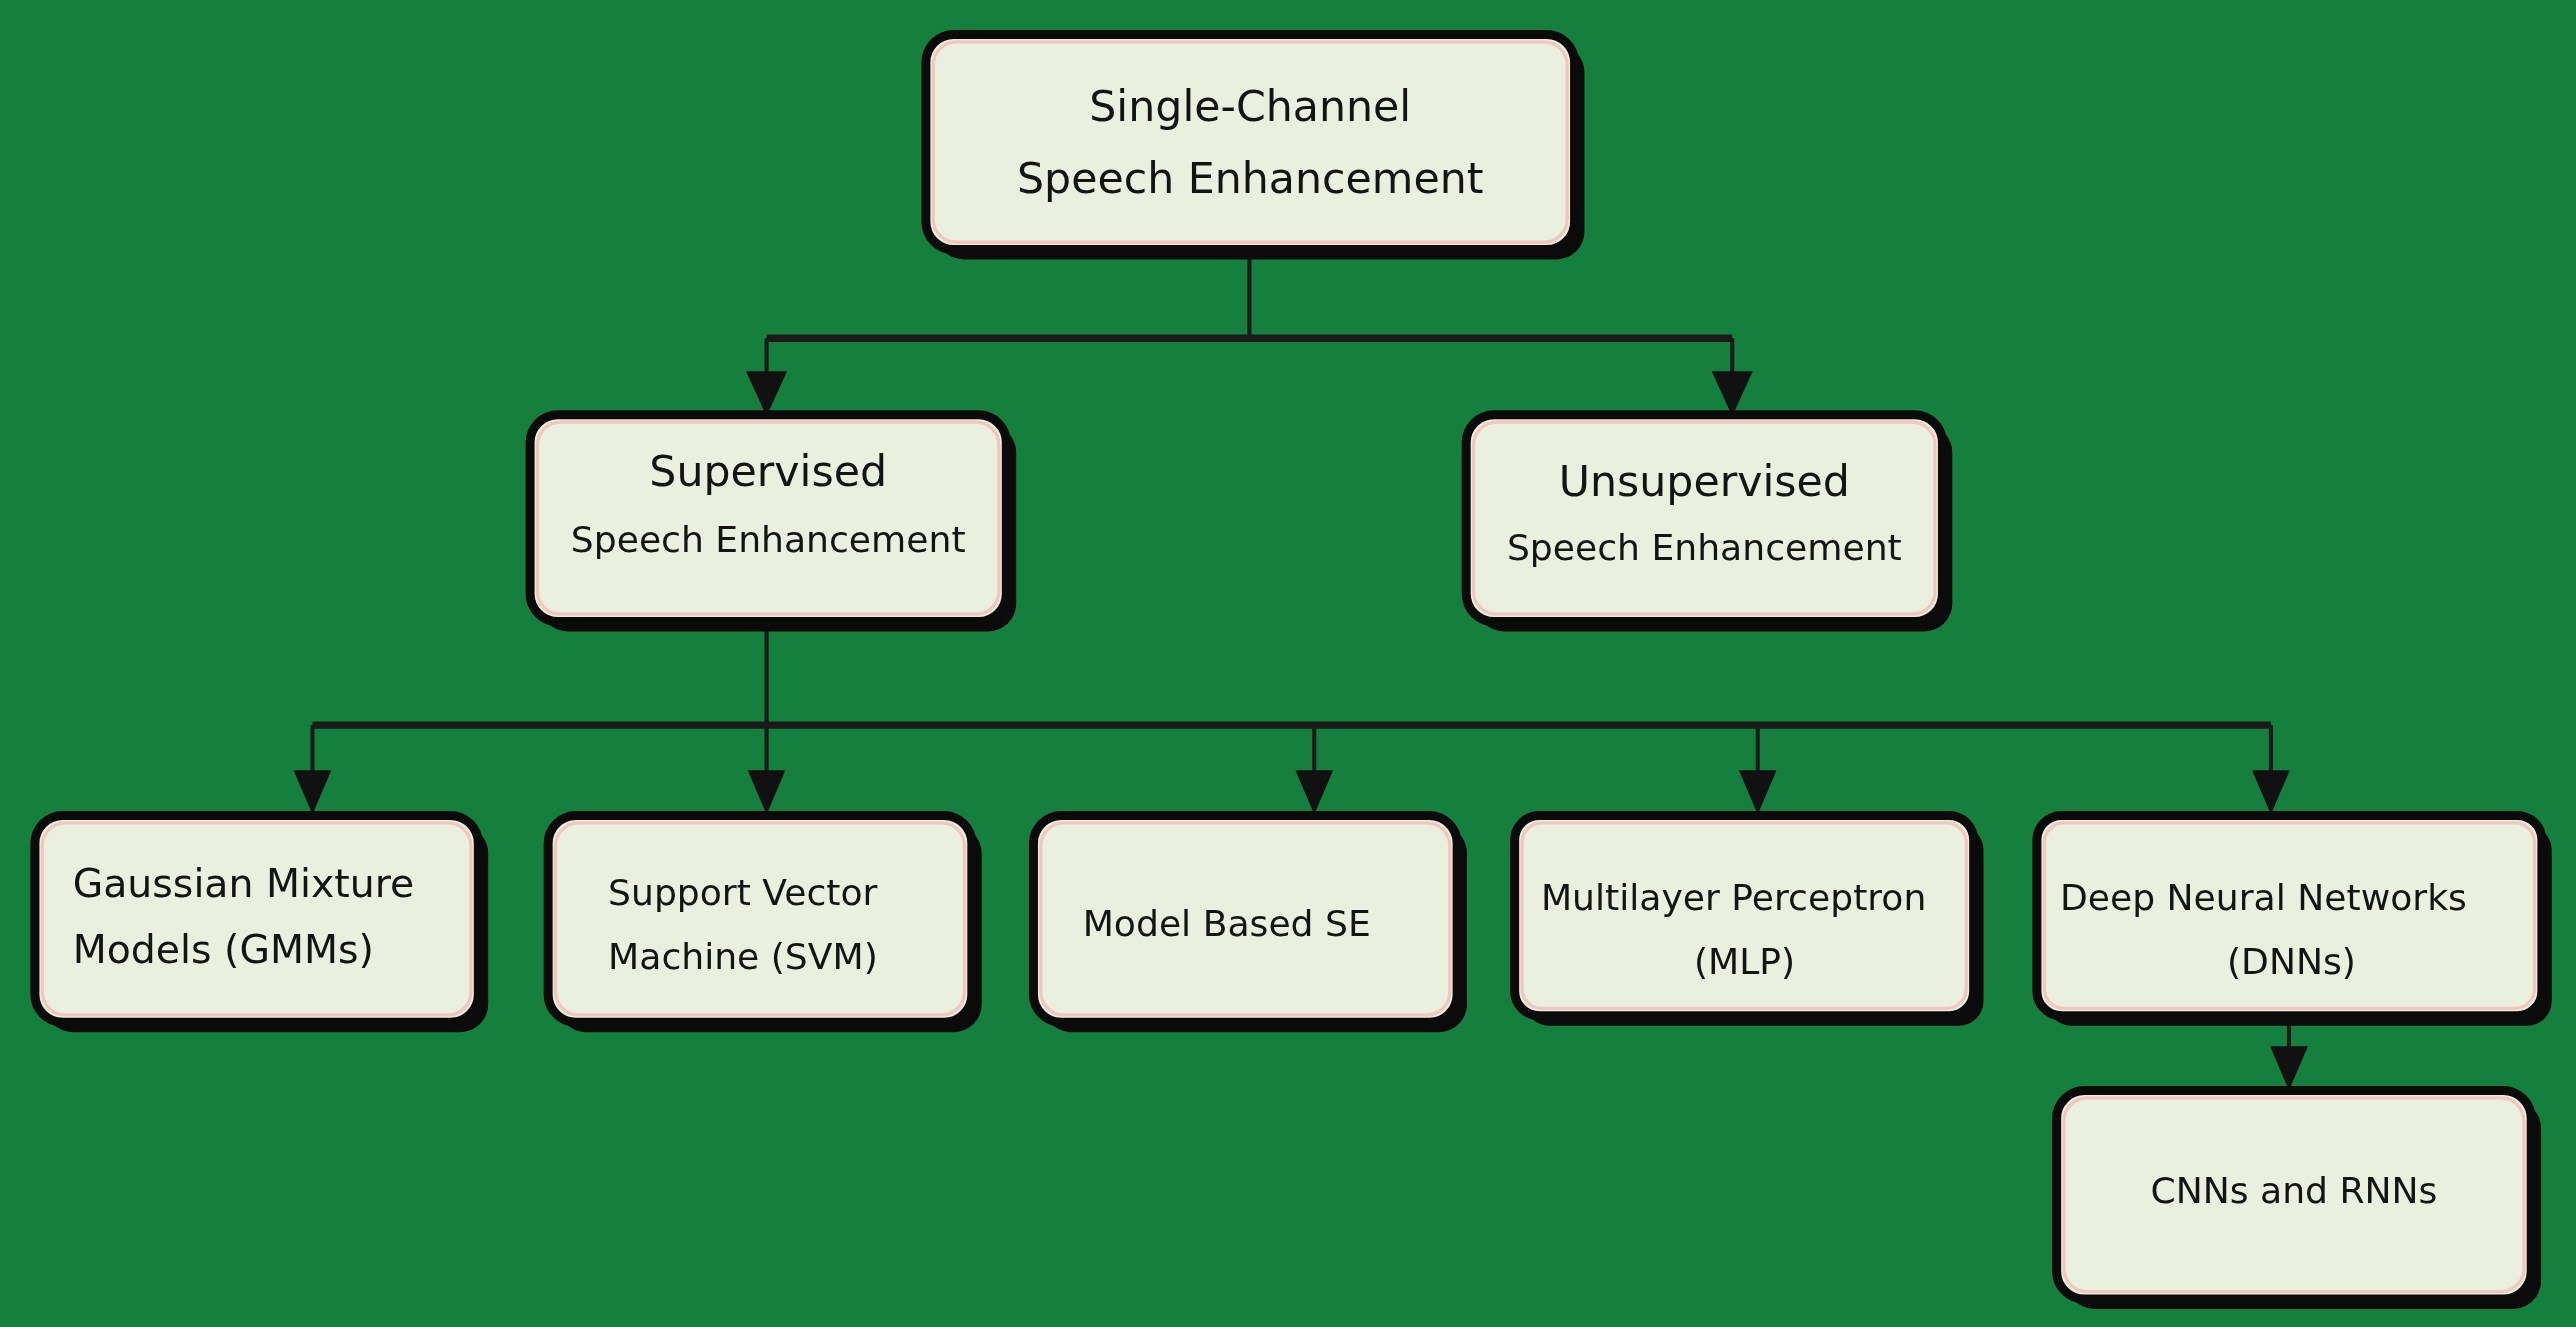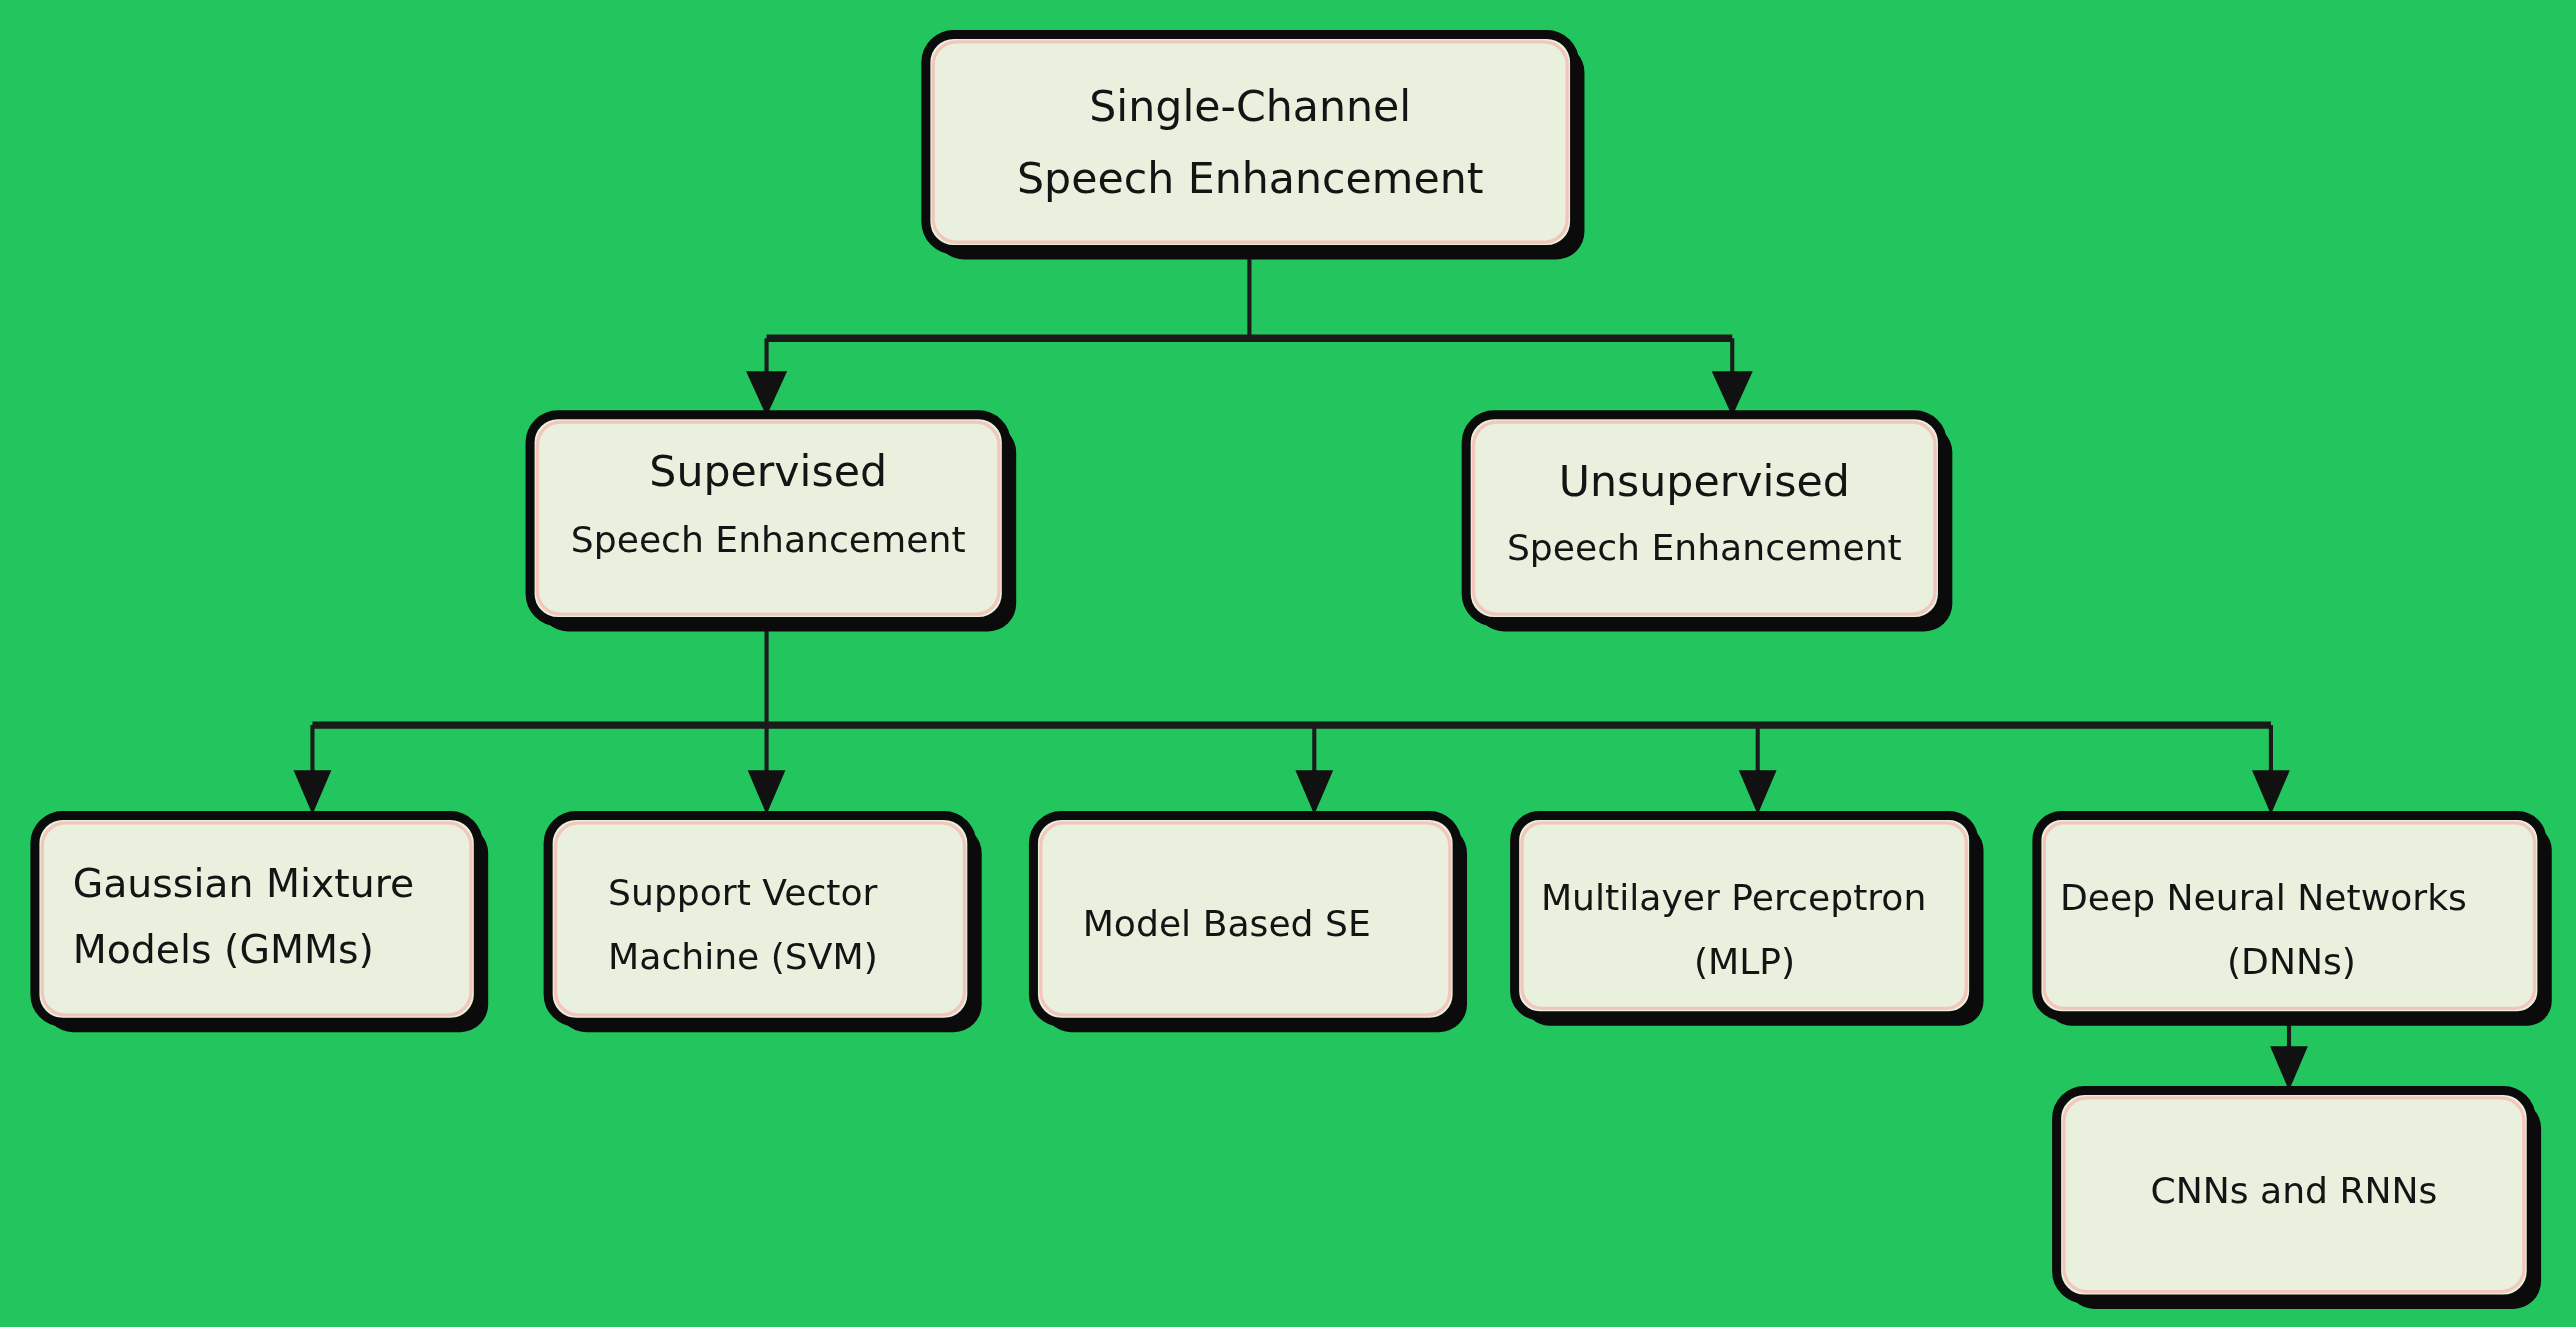--- a/index.html
+++ b/index.html
@@ -10,21 +10,21 @@
   body {
     width: 2576px;
     height: 1327px;
     overflow: hidden;
     font-family: "DejaVu Sans", sans-serif;
   }
   #diagram-root {
     position: relative;
     width: 2576px;
     height: 1327px;
-    background: #22c55e;
+    background: #15803d;
   }
   svg#flowchart {
     display: block;
     width: 2576px;
     height: 1327px;
   }
   .node-box {
     fill: #eaf0de;
     stroke: #0b0b0b;
     stroke-width: 11;

